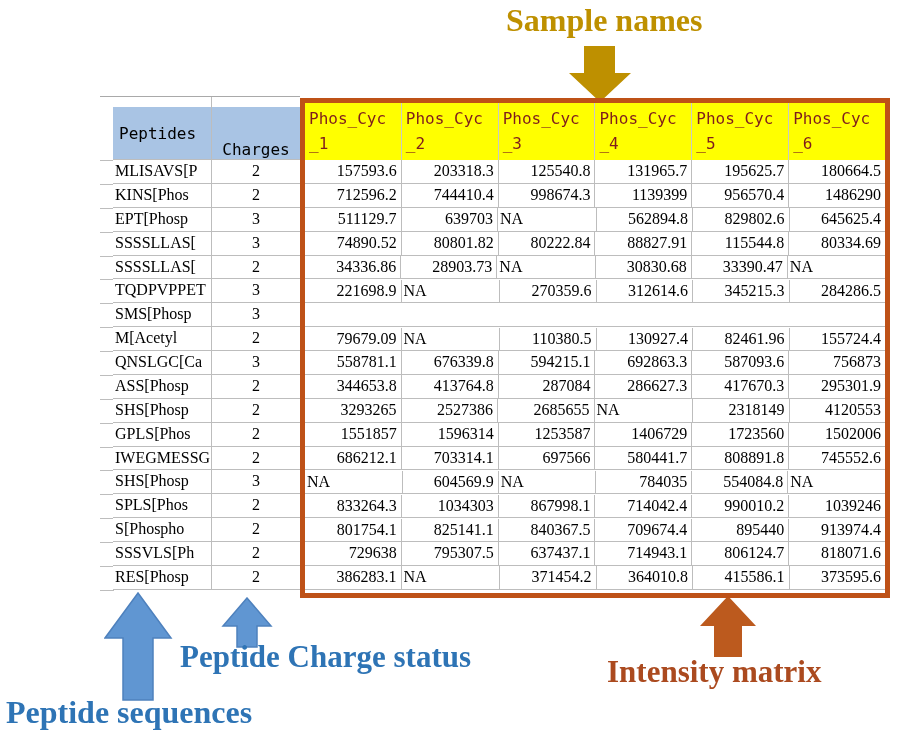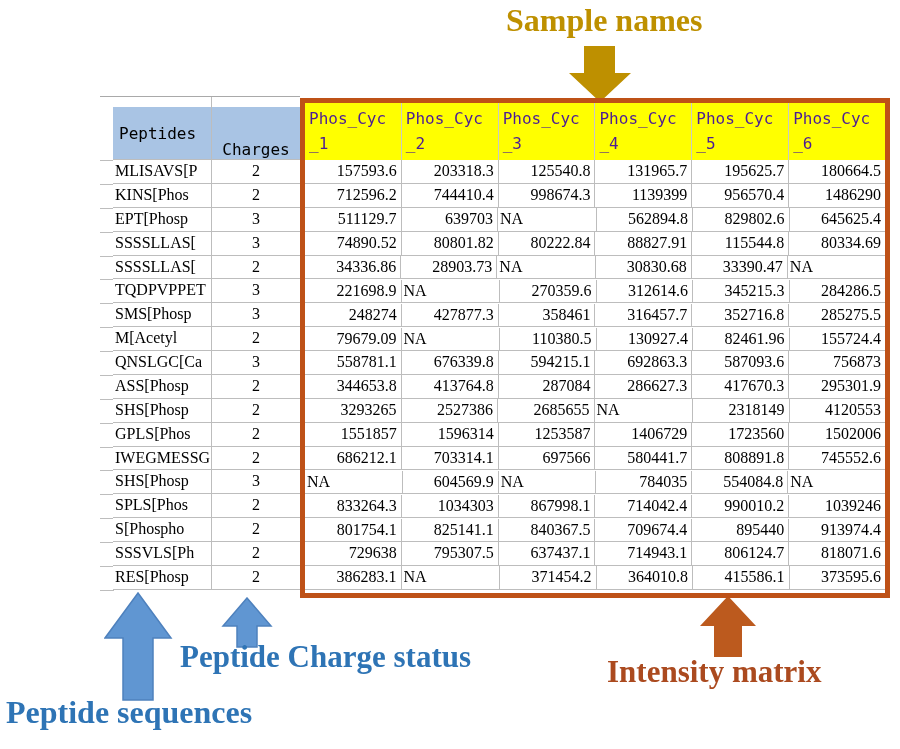--- a/index.html
+++ b/index.html
@@ -29,21 +29,21 @@
   .top-strip .tcell2{flex:1;}
 
   .blue-header{position:absolute;left:113px;top:107px;width:187px;height:53px;display:flex;
                background:var(--header-blue);box-sizing:border-box;border-bottom:1px solid var(--grid);
                font-size:16px;color:#000;align-items:flex-end;}
   .blue-header .hpep{width:99px;box-sizing:border-box;border-right:1px solid var(--grid);
                      padding-left:6px;align-self:stretch;display:flex;align-items:center;}
   .blue-header .hchg{flex:1;text-align:center;}
 
   .yellow-header{position:absolute;left:305px;top:103px;width:580px;height:57px;display:flex;
-                 background:var(--header-yellow);font-size:16px;color:#4c1d95;}
+                 background:var(--header-yellow);font-size:16px;color:#7f1d1d;}
   .yellow-header .ycell{flex:1;box-sizing:border-box;padding:3px 0 0 4px;line-height:25px;}
   .yellow-header .ycell:not(:last-child){border-right:1px solid #c8c8c8;}
 
   .rows{position:absolute;left:113px;top:160px;width:772px;font-family:Liberation Serif, serif;}
   .row{display:flex;height:23.89px;box-sizing:border-box;border-bottom:1px solid var(--grid);
        font-size:16px;line-height:22.5px;color:#000;background:#fff;}
   .cell{box-sizing:border-box;overflow:hidden;white-space:nowrap;}
   .cell.pep{width:99px;border-right:1px solid var(--grid);padding-left:2px;}
   .cell.chg{width:88px;text-align:center;}
   .cell.spacer{width:5px;}
@@ -200,28 +200,20 @@
           <div class="cell val">270359.6</div>
           <div class="cell val">312614.6</div>
           <div class="cell val">345215.3</div>
           <div class="cell val">284286.5</div>
         </div>
   </div>
       <div class="row">
     <div class="cell pep">SMS[Phosp</div>
     <div class="cell chg">3</div>
     <div class="cell spacer"></div>
-    <div class="vals">
-          <div class="cell val">248274</div>
-          <div class="cell val">427877.3</div>
-          <div class="cell val">358461</div>
-          <div class="cell val">316457.7</div>
-          <div class="cell val">352716.8</div>
-          <div class="cell val">285275.5</div>
-        </div>
   </div>
       <div class="row">
     <div class="cell pep">M[Acetyl</div>
     <div class="cell chg">2</div>
     <div class="cell spacer"></div>
     <div class="vals">
           <div class="cell val">79679.09</div>
           <div class="cell val na">NA</div>
           <div class="cell val">110380.5</div>
           <div class="cell val">130927.4</div>

